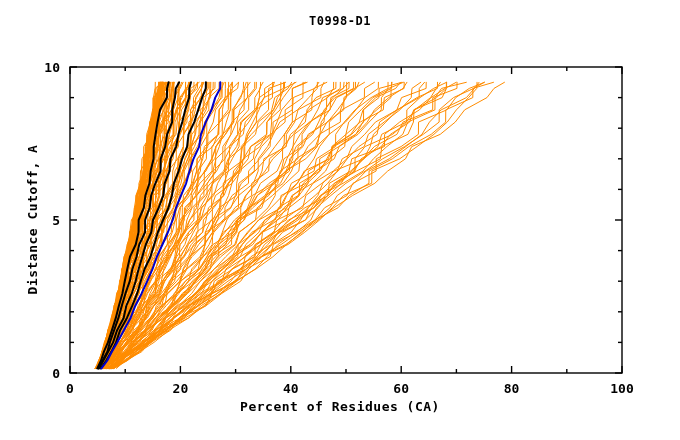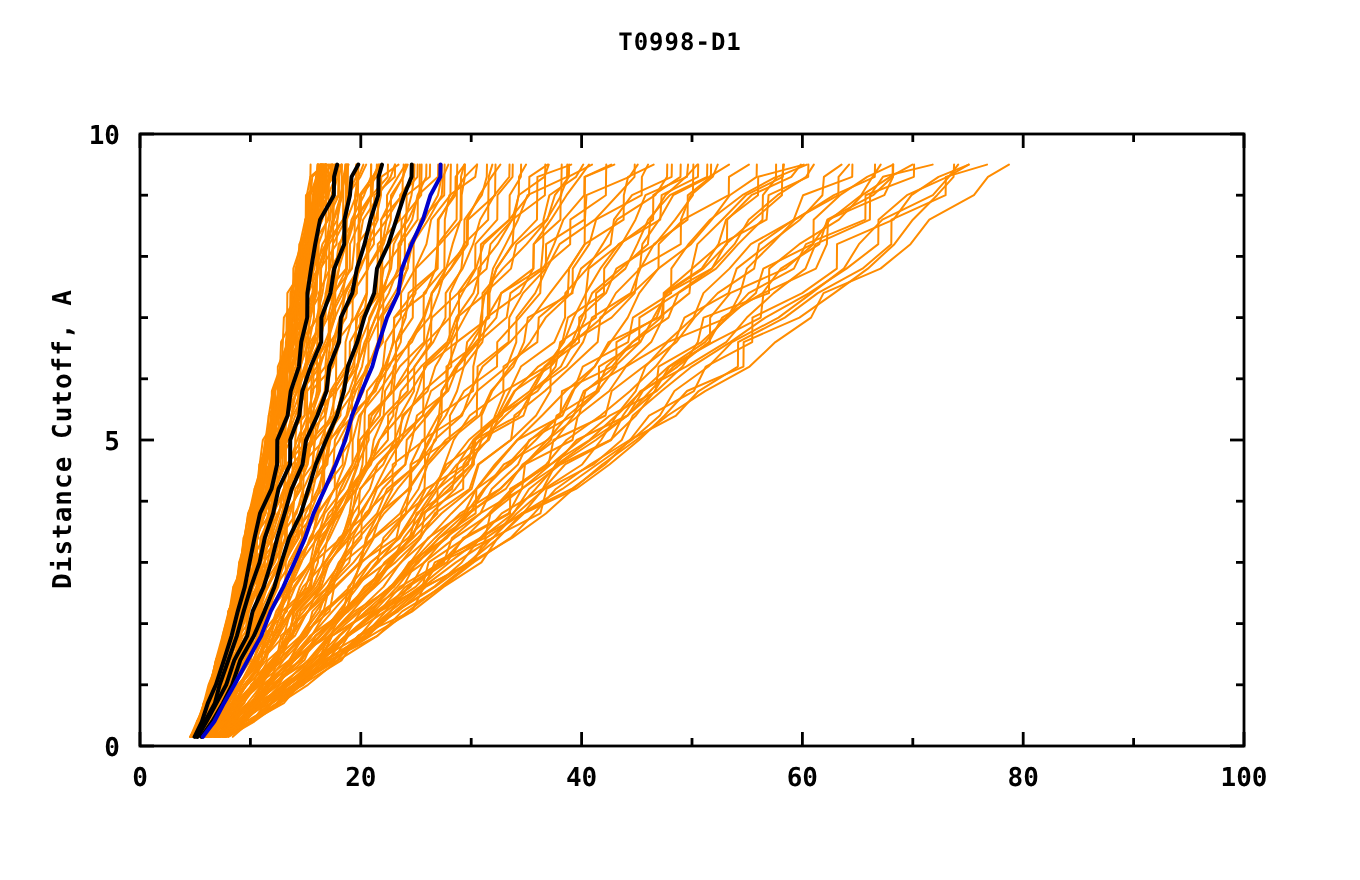--- a/index.html
+++ b/index.html
@@ -263,15 +263,16 @@
         <text x="511.6" y="393" class="ticklabel" text-anchor="middle">80</text>
         <text x="622" y="393" class="ticklabel" text-anchor="middle">100</text>
       </g>
     <g id="yticklabels">
         <text x="60" y="378" class="ticklabel" text-anchor="end">0</text>
         <text x="60" y="225" class="ticklabel" text-anchor="end">5</text>
         <text x="60" y="72" class="ticklabel" text-anchor="end">10</text>
       </g>
   </svg>
 
+  <div id="xlabel">Percent of Residues (CA)</div>
   <div id="ylabel">Distance Cutoff, A</div>
 
 </div>
 
 </body></html>

